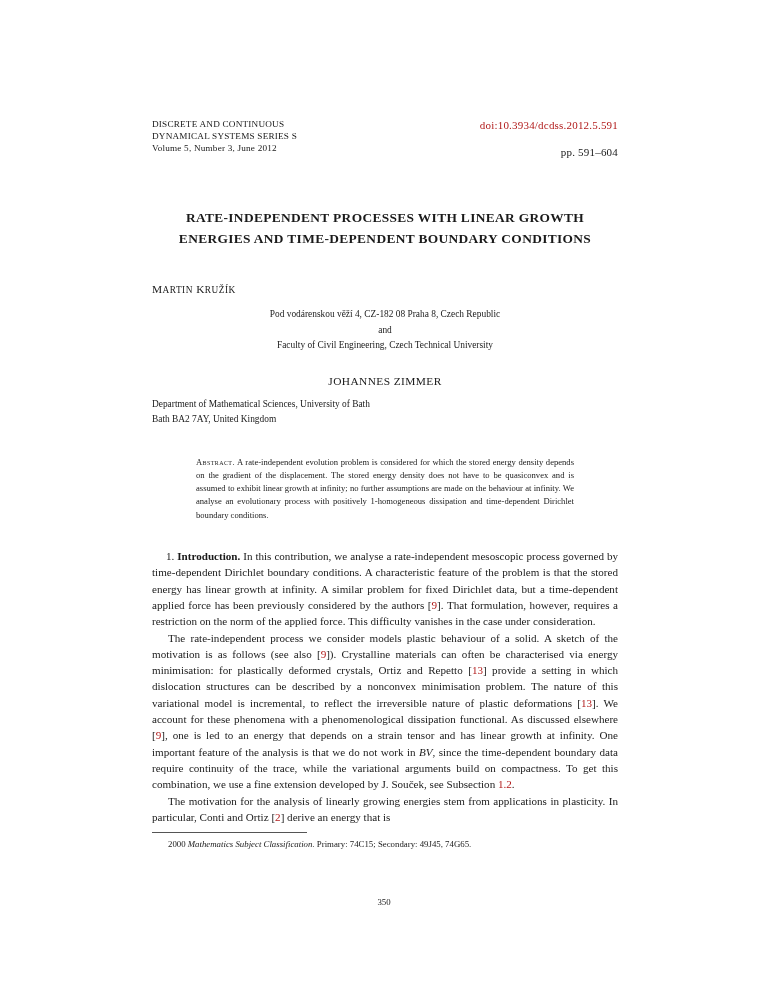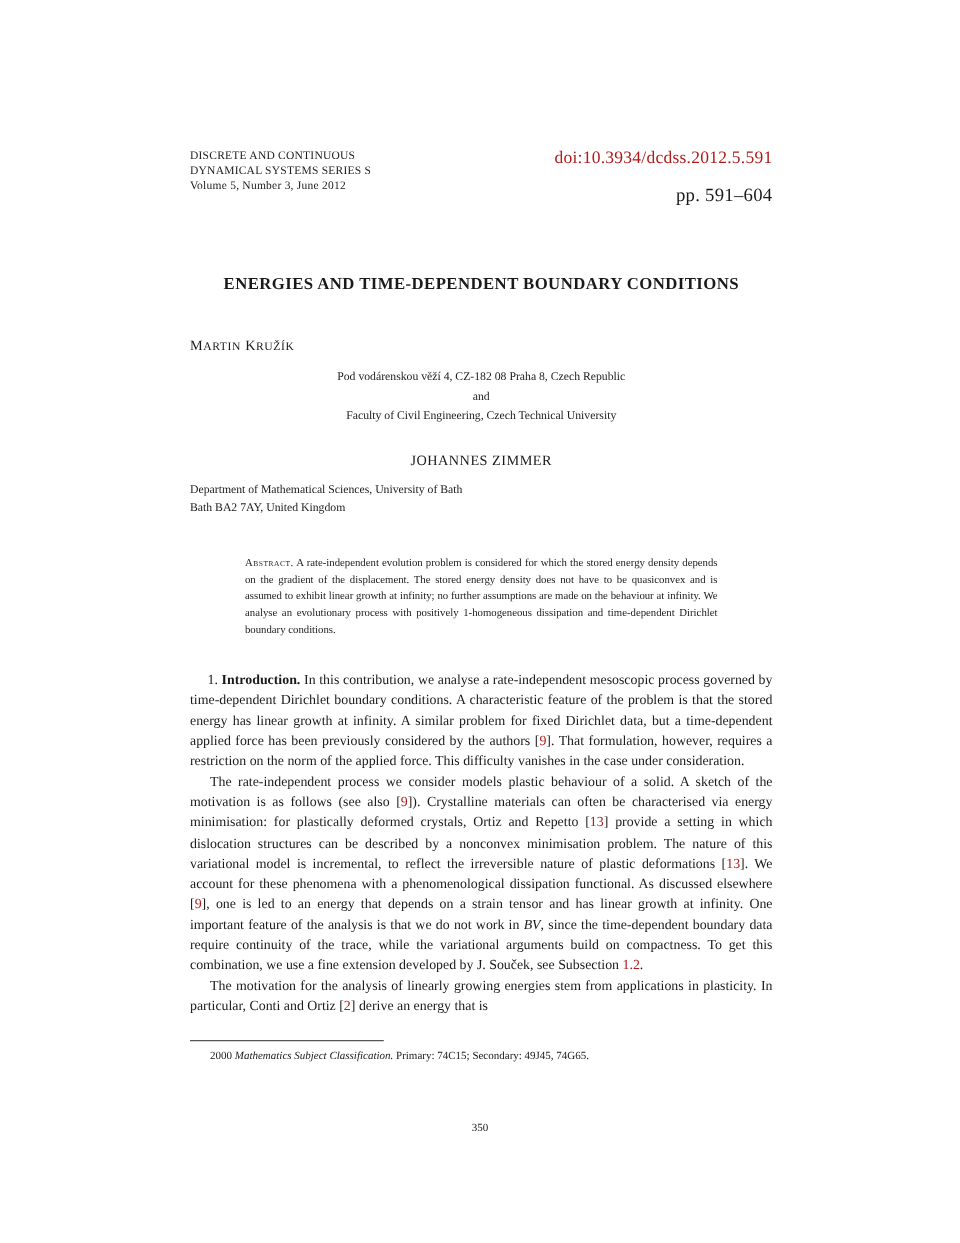--- a/index.html
+++ b/index.html
@@ -41,27 +41,27 @@
     font-variant: small-caps;
     text-transform: uppercase;
   }
   .journal-block div { white-space: nowrap; }
   .journal-vol {
     text-transform: none;
     font-variant: normal;
   }
   .doi-block {
     color: #b11a1a;
-    font-size: 14px;
+    font-size: 11px;
   }
   .pages {
     color: #1a1a1a;
     margin-top: 12px;
     text-align: right;
-    font-size: 15px;
+    font-size: 11px;
   }
 
   
   .title {
     margin-top: 48px;
     text-align: center;
     font-size: 13.4px;
     font-weight: bold;
     line-height: 1.58;
     letter-spacing: 0.35px;
@@ -169,20 +169,21 @@
         <div>DYNAMICAL SYSTEMS SERIES S</div>
         <div class="journal-vol">Volume 5, Number 3, June 2012</div>
       </div>
       <div>
         <div class="doi-block">doi:10.3934/dcdss.2012.5.591</div>
         <div class="pages">pp. 591–604</div>
       </div>
     </div>
 
     <div class="title">
+      <div>RATE-INDEPENDENT PROCESSES WITH LINEAR GROWTH</div>
       <div>ENERGIES AND TIME-DEPENDENT BOUNDARY CONDITIONS</div>
     </div>
 
     <div class="author">
       <span class="sc-first">M</span><span class="sc">ARTIN</span>
       <span class="sc-first">K</span><span class="sc">RUŽÍK</span>
     </div>
 
     <div class="affil">
       <div>Pod vodárenskou věží 4, CZ-182 08 Praha 8, Czech Republic</div>

